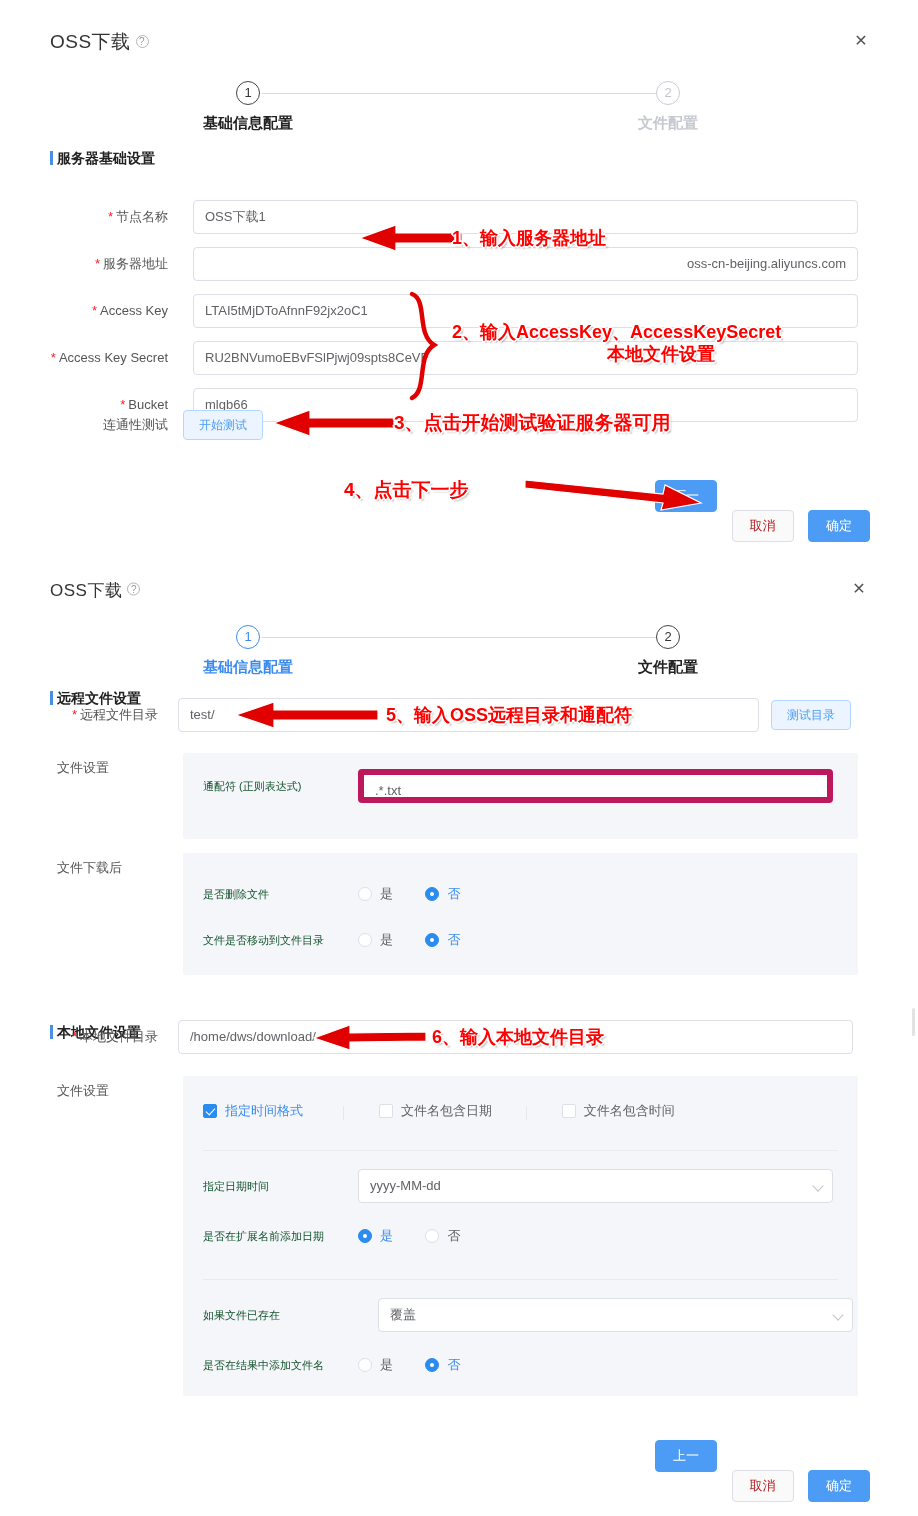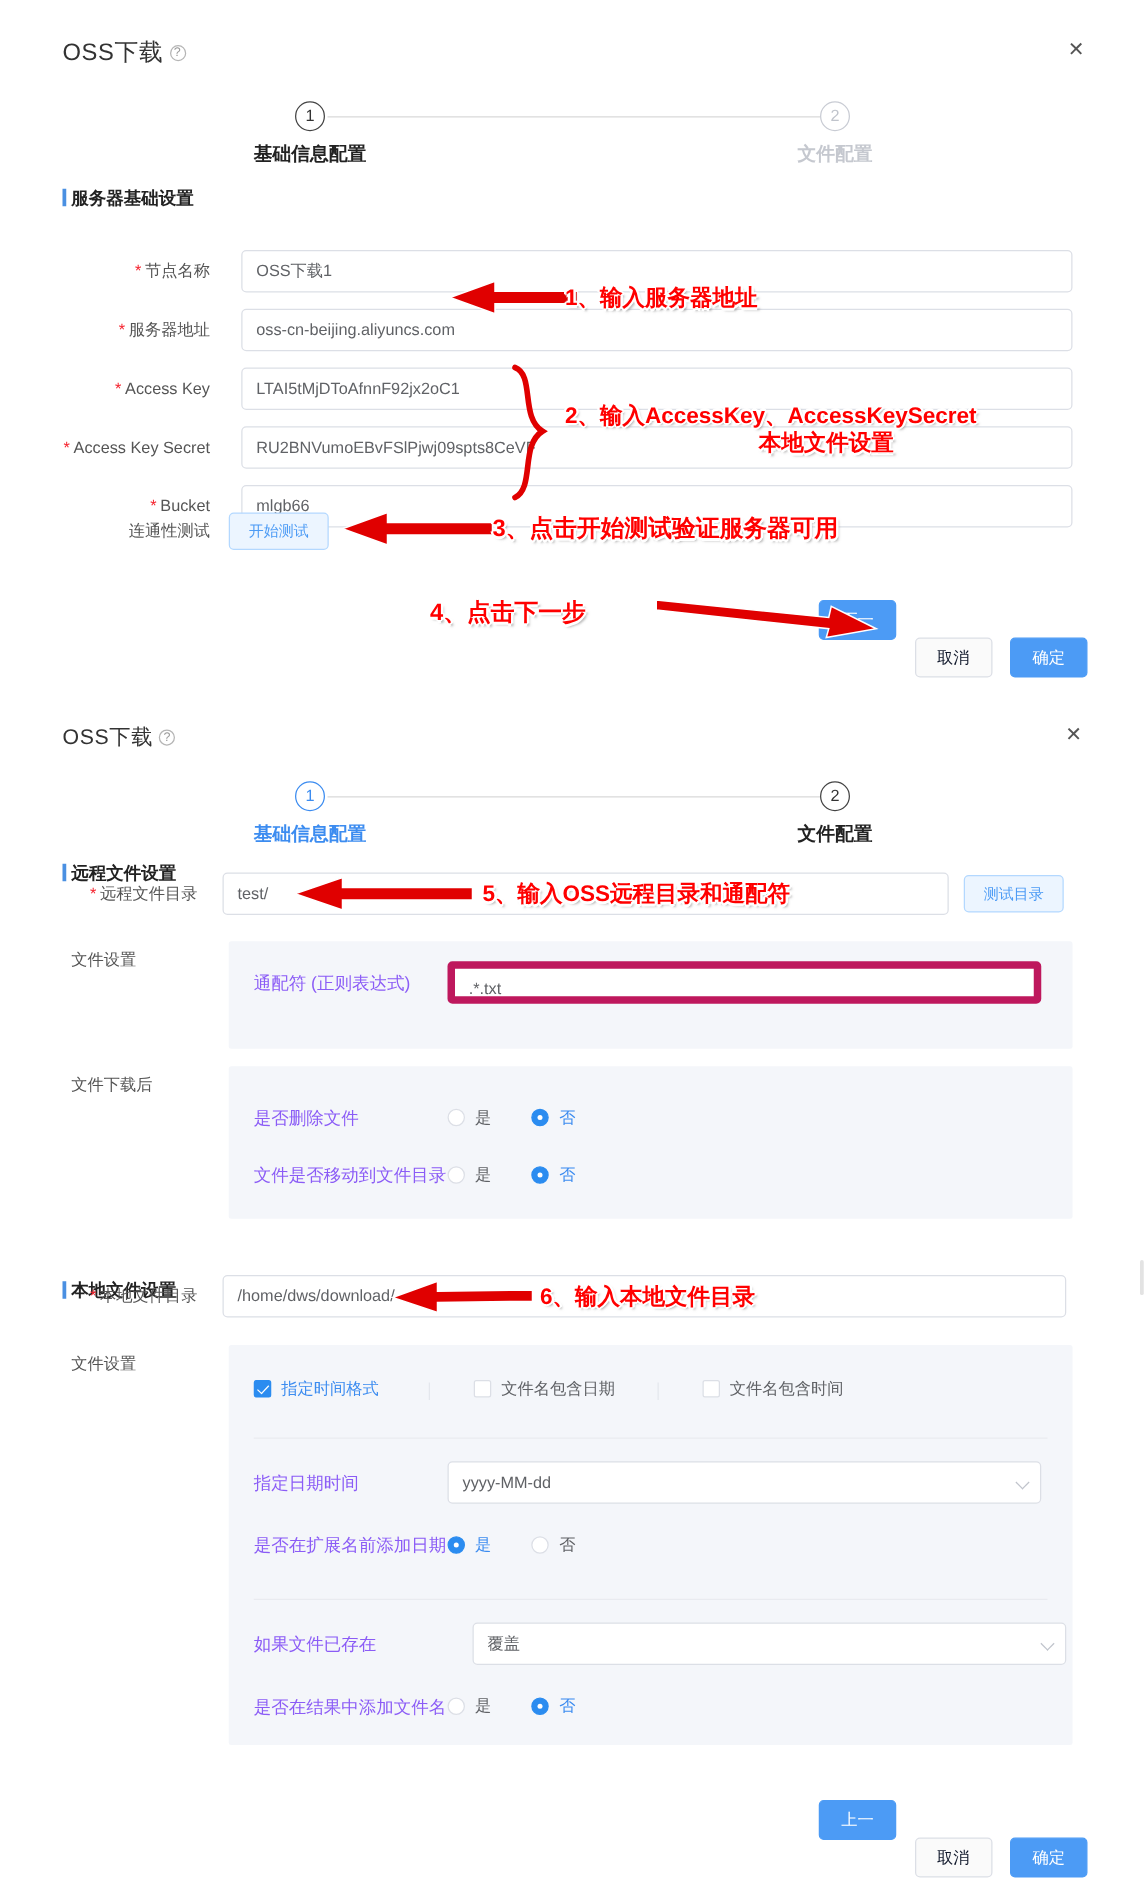--- a/index.html
+++ b/index.html
@@ -75,36 +75,36 @@
     background: #fff; font-size: 13px; color: #606266; line-height: 32px;
     padding: 0 11px; overflow: hidden; white-space: nowrap;
   }
 
   .btn {
     display: inline-block; height: 32px; line-height: 30px; padding: 0 16px;
     border-radius: 4px; font-size: 13px; cursor: pointer; text-align: center;
     border: 1px solid transparent;
   }
   .btn-primary { background: #4c9bf5; color: #fff; border-color: #4c9bf5; }
-  .btn-default { background: #fafafa; color: #0f172a; border-color: #dcdfe6; }
+  .btn-default { background: #fafafa; color: #b91c1c; border-color: #dcdfe6; }
   .btn-ghost-blue {
     background: #ecf5ff; color: #4c9bf5; border-color: #b3d8ff;
     height: 30px; line-height: 28px; padding: 0 12px; font-size: 12px;
   }
 
   .footer { position: relative; height: 46px; }
   .footer .btns { position: absolute; right: 48px; top: 6px; }
   .footer .btns .btn { margin-left: 10px; }
 
   
   .gbox { background: #f4f6fa; border-radius: 2px; padding: 16px 0; }
   .grow { position: relative; height: 46px; }
   .grow-lbl {
     position: absolute; left: 20px; top: 0; height: 34px; line-height: 34px;
-    font-size: 14px; color: #8b5cf6;
+    font-size: 11px; color: #14532d;
   }
   .ginput {
     position: absolute; left: 175px; height: 34px; border: 6px solid #be185d;
     border-radius: 4px; background: #fff; font-size: 13px; color: #606266;
     line-height: 32px; padding: 0 11px; overflow:hidden; white-space:nowrap;
   }
   .outer-lbl {
     position: absolute; left: 0; width: 160px; text-align: left;
     font-size: 13px; color: #555; padding-left: 57px;
   }
@@ -193,21 +193,21 @@
 
   <div style="position:relative;height:260px;">
 
     <div class="row" style="position:absolute;top:20px;left:0;right:0;">
       <div class="row-lbl"><span class="req">*</span><span>节点名称</span></div>
       <div class="fld" style="left:193px;width:665px;">OSS下载1</div>
     </div>
 
     <div class="row" style="position:absolute;top:67px;left:0;right:0;">
       <div class="row-lbl"><span class="req">*</span><span>服务器地址</span></div>
-      <div class="fld" style="left:193px;width:665px;">oss-cn-beijing.aliyuncs.com</div>
+      <div class="fld" style="left:193px;width:665px;text-align:right;">oss-cn-beijing.aliyuncs.com</div>
     </div>
 
     <div class="row" style="position:absolute;top:114px;left:0;right:0;">
       <div class="row-lbl"><span class="req">*</span><span>Access Key</span></div>
       <div class="fld" style="left:193px;width:665px;">LTAI5tMjDToAfnnF92jx2oC1</div>
     </div>
 
     <div class="row" style="position:absolute;top:161px;left:0;right:0;">
       <div class="row-lbl"><span class="req">*</span><span>Access Key Secret</span></div>
       <div class="fld" style="left:193px;width:665px;">RU2BNVumoEBvFSlPjwj09spts8CeVF</div>

